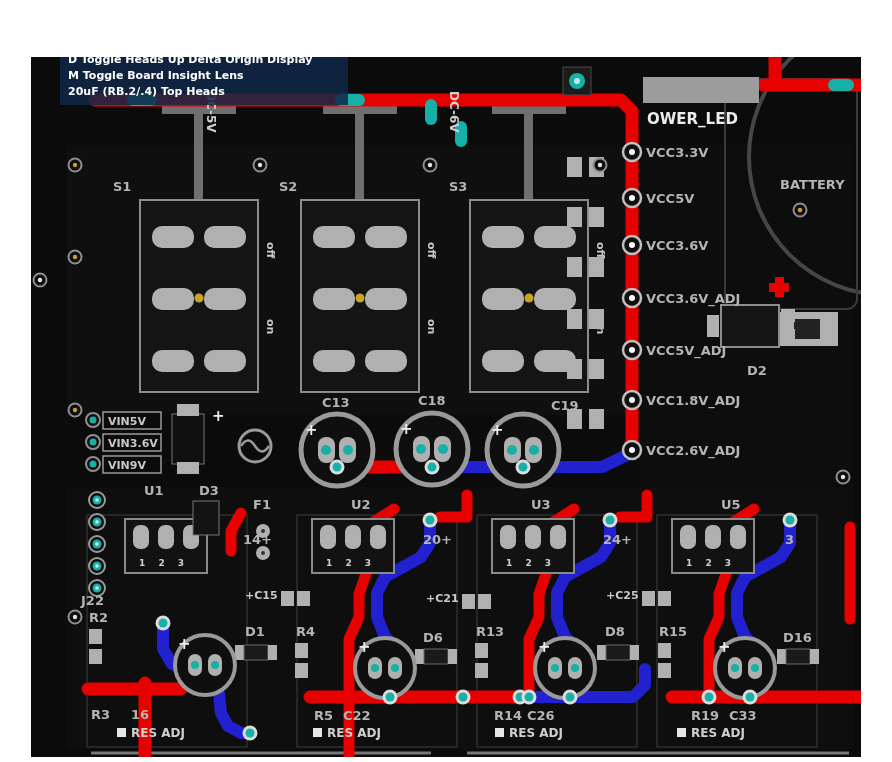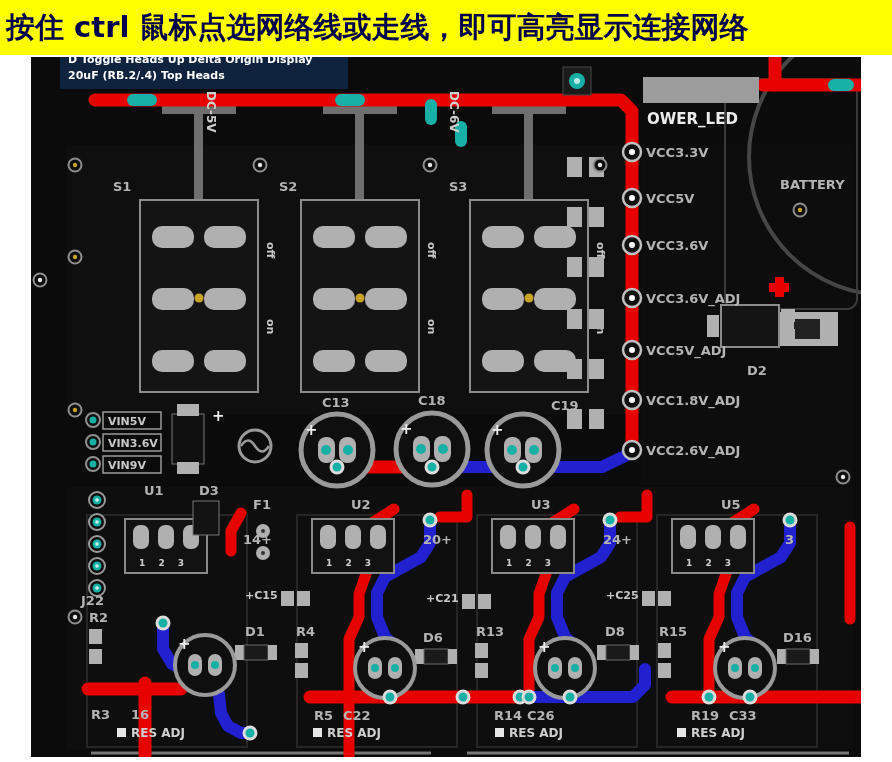--- a/index.html
+++ b/index.html
@@ -27,23 +27,20 @@
   .pad{fill:#b0b0b0;}
   .bodyc{fill:#141414;stroke:#8c8c8c;stroke-width:2;}
   .gray{fill:#6f6f6f;}
   .teal{fill:#17b0a6;}
 </style>
 </head>
 <body>
 
 <div id="screen">
 
-  <div class="banner">
-    <span>按住 ctrl 鼠标点选网络线或走线，即可高亮显示连接网络</span>
-  </div>
 
   <div class="pcb-wrap">
     <svg width="830" height="700" viewBox="0 0 830 700">
 
       <rect x="0" y="0" width="830" height="700" fill="#0b0b0b"></rect>
       <rect x="36" y="88" width="560" height="270" fill="#0f0f0f"></rect>
       <rect x="36" y="430" width="786" height="262" fill="#0e0e0e"></rect>
       <rect x="610" y="88" width="212" height="340" fill="#0d0d0d"></rect>
       <rect x="56" y="458" width="160" height="232" fill="none" stroke="#262626" stroke-width="2"></rect>
       <rect x="266" y="458" width="160" height="232" fill="none" stroke="#262626" stroke-width="2"></rect>
@@ -450,16 +447,17 @@
           <circle cx="569" cy="108" r="2.2" fill="#e6e6e6"></circle>
         <circle cx="44" cy="560" r="6.5" fill="#0f0f0f" stroke="#8f8f8f" stroke-width="2"></circle>
           <circle cx="44" cy="560" r="2.2" fill="#e6e6e6"></circle>
         <circle cx="812" cy="420" r="6.5" fill="#0f0f0f" stroke="#8f8f8f" stroke-width="2"></circle>
           <circle cx="812" cy="420" r="2.2" fill="#e6e6e6"></circle>
       </g>
     </svg>
 
     <div class="hud">
       <div class="hud-line cut">D  Toggle Heads Up Delta Origin Display</div>
+      <div class="hud-line">M  Toggle Board Insight Lens</div>
       <div class="hud-line">20uF (RB.2/.4) Top Heads</div>
     </div>
   </div>
 </div>
 
 </body></html>

